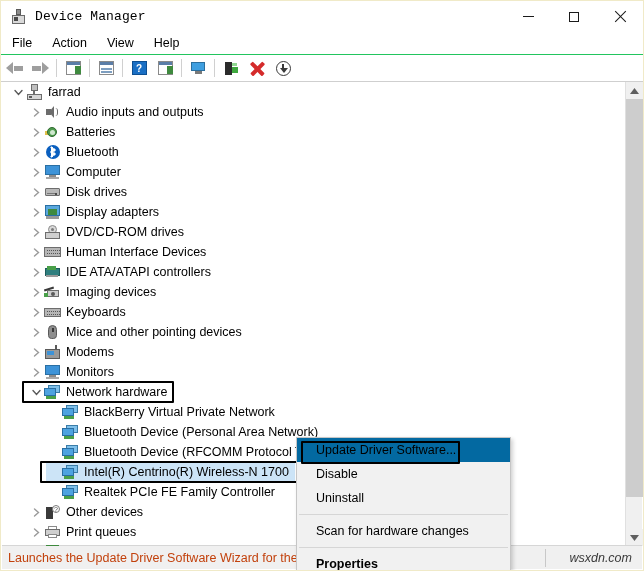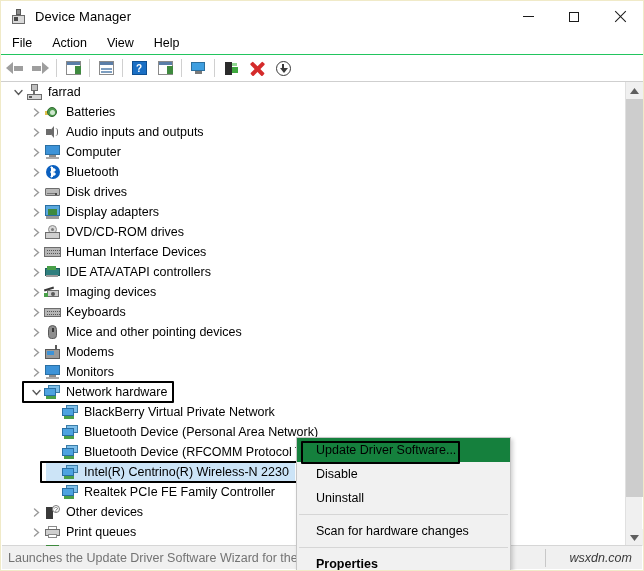--- a/index.html
+++ b/index.html
@@ -15,21 +15,21 @@
     background:#ffffff;
     border:1px solid #f0eac8;
     box-sizing:border-box;
     overflow:hidden;
   }
 
   
   .titlebar{
     position:absolute;left:0;top:0;width:642px;height:31px;
     background:#ffffff;
-    display:flex;align-items:center;
+    display:flex;align-items:center;font-family:Liberation Mono, monospace;
   }
   .title-icon{
     width:17px;height:17px;margin-left:9px;margin-right:8px;
     position:relative;flex:0 0 auto;
   }
   .title-icon .ti-body{
     position:absolute;left:2px;top:7px;width:13px;height:9px;
     background:#d9d9d9;border:1px solid #6a6a6a;box-sizing:border-box;
   }
   .title-icon .ti-screen{
@@ -250,39 +250,39 @@
   .vs-thumb{
     position:absolute;left:0;top:17px;width:17px;height:398px;background:#cdcdcd;
   }
 
   
   .statusbar{
     position:absolute;left:1px;bottom:1px;width:640px;height:24px;
     background:#f0f0f0;border-top:1px solid #d6d6d6;box-sizing:border-box;
     display:flex;align-items:center;
   }
-  .status-text{font-size:12.5px;color:#737373;padding-left:6px;white-space:nowrap;}
+  .status-text{font-size:12.5px;color:#c2410c;padding-left:6px;white-space:nowrap;}
   .watermark{
     position:absolute;right:10px;top:0;height:24px;display:flex;align-items:center;
     font-size:12.5px;color:#3a3a3a;font-style:italic;
   }
   .status-sep{position:absolute;right:96px;top:3px;width:1px;height:18px;background:#c8c8c8;}
 
   
   .ctxmenu{
     position:absolute;left:295px;top:436px;width:215px;
     background:#f1f1f1;border:1px solid #c6c6c6;box-sizing:border-box;
     box-shadow:2px 2px 4px rgba(0,0,0,.18);
     z-index:20;
   }
   .ctx-item{
     height:24px;display:flex;align-items:center;padding-left:19px;
     font-size:12.5px;color:#000;position:relative;white-space:nowrap;
   }
-  .ctx-item.hl{background:#15803d;}
+  .ctx-item.hl{background:#0369a1;}
   .ctx-item.bold{font-weight:bold;}
   .ctx-sep{height:1px;background:#d6d6d6;margin:4px 2px 4px 2px;}
 </style>
 </head>
 <body>
 
 <div id="app">
 
   <div class="titlebar">
     <div class="title-icon">
@@ -396,61 +396,44 @@
           </div>
         </div>
         <div class="row" style="--selL:26px">
           <div class="content" style="padding-left:26px">
             <span class="chev">
               <svg width="7" height="9" viewBox="0 0 7 9">
                 <path d="M1.5 1 L5.5 4.5 L1.5 8" stroke="#9a9a9a" stroke-width="1.4" fill="none" stroke-linecap="round"></path>
               </svg>
             </span>
             <span class="ico">
+              <span class="i-spk">
+                <span class="bx"></span>
+                <span class="cn"></span>
+                <span class="w1"></span>
+              </span>
+            </span>
+            <span class="lbl">Audio inputs and outputs</span>
+          </div>
+        </div>
+        <div class="row" style="--selL:26px">
+          <div class="content" style="padding-left:26px">
+            <span class="chev">
+              <svg width="7" height="9" viewBox="0 0 7 9">
+                <path d="M1.5 1 L5.5 4.5 L1.5 8" stroke="#9a9a9a" stroke-width="1.4" fill="none" stroke-linecap="round"></path>
+              </svg>
+            </span>
+            <span class="ico">
               <span class="i-bat">
                 <span class="p"></span>
                 <span class="c"></span>
                 <span class="c2"></span>
               </span>
             </span>
             <span class="lbl">Batteries</span>
-          </div>
-        </div>
-        <div class="row" style="--selL:26px">
-          <div class="content" style="padding-left:26px">
-            <span class="chev">
-              <svg width="7" height="9" viewBox="0 0 7 9">
-                <path d="M1.5 1 L5.5 4.5 L1.5 8" stroke="#9a9a9a" stroke-width="1.4" fill="none" stroke-linecap="round"></path>
-              </svg>
-            </span>
-            <span class="ico">
-              <span class="i-spk">
-                <span class="bx"></span>
-                <span class="cn"></span>
-                <span class="w1"></span>
-              </span>
-            </span>
-            <span class="lbl">Audio inputs and outputs</span>
-          </div>
-        </div>
-        <div class="row" style="--selL:26px">
-          <div class="content" style="padding-left:26px">
-            <span class="chev">
-              <svg width="7" height="9" viewBox="0 0 7 9">
-                <path d="M1.5 1 L5.5 4.5 L1.5 8" stroke="#9a9a9a" stroke-width="1.4" fill="none" stroke-linecap="round"></path>
-              </svg>
-            </span>
-            <span class="ico">
-              <span class="i-mon">
-                <span class="s"></span>
-                <span class="st"></span>
-                <span class="b"></span>
-              </span>
-            </span>
-            <span class="lbl">Computer</span>
           </div>
         </div>
         <div class="row" style="--selL:26px">
           <div class="content" style="padding-left:26px">
             <span class="chev">
               <svg width="7" height="9" viewBox="0 0 7 9">
                 <path d="M1.5 1 L5.5 4.5 L1.5 8" stroke="#9a9a9a" stroke-width="1.4" fill="none" stroke-linecap="round"></path>
               </svg>
             </span>
             <span class="ico">
@@ -466,20 +449,37 @@
           </div>
         </div>
         <div class="row" style="--selL:26px">
           <div class="content" style="padding-left:26px">
             <span class="chev">
               <svg width="7" height="9" viewBox="0 0 7 9">
                 <path d="M1.5 1 L5.5 4.5 L1.5 8" stroke="#9a9a9a" stroke-width="1.4" fill="none" stroke-linecap="round"></path>
               </svg>
             </span>
             <span class="ico">
+              <span class="i-mon">
+                <span class="s"></span>
+                <span class="st"></span>
+                <span class="b"></span>
+              </span>
+            </span>
+            <span class="lbl">Computer</span>
+          </div>
+        </div>
+        <div class="row" style="--selL:26px">
+          <div class="content" style="padding-left:26px">
+            <span class="chev">
+              <svg width="7" height="9" viewBox="0 0 7 9">
+                <path d="M1.5 1 L5.5 4.5 L1.5 8" stroke="#9a9a9a" stroke-width="1.4" fill="none" stroke-linecap="round"></path>
+              </svg>
+            </span>
+            <span class="ico">
               <span class="i-disk">
                 <span class="ln"></span>
                 <span class="dt"></span>
               </span>
             </span>
             <span class="lbl">Disk drives</span>
           </div>
         </div>
         <div class="row" style="--selL:26px">
           <div class="content" style="padding-left:26px">
@@ -689,21 +689,21 @@
           <div class="sel" style="left: 44px; width: 249px;"></div>
           <div class="content" style="padding-left:44px">
             <span class="chev"></span>
             <span class="ico">
               <span class="i-net">
                 <span class="s1"></span>
                 <span class="s2"></span>
                 <span class="base"></span>
               </span>
             </span>
-            <span class="lbl">Intel(R) Centrino(R) Wireless-N 2230</span>
+            <span class="lbl">Intel(R) Centrino(R) Wireless-N 1700</span>
           </div>
         </div>
         <div class="row" style="--selL:44px">
           <div class="content" style="padding-left:44px">
             <span class="chev"></span>
             <span class="ico">
               <span class="i-net">
                 <span class="s1"></span>
                 <span class="s2"></span>
                 <span class="base"></span>

